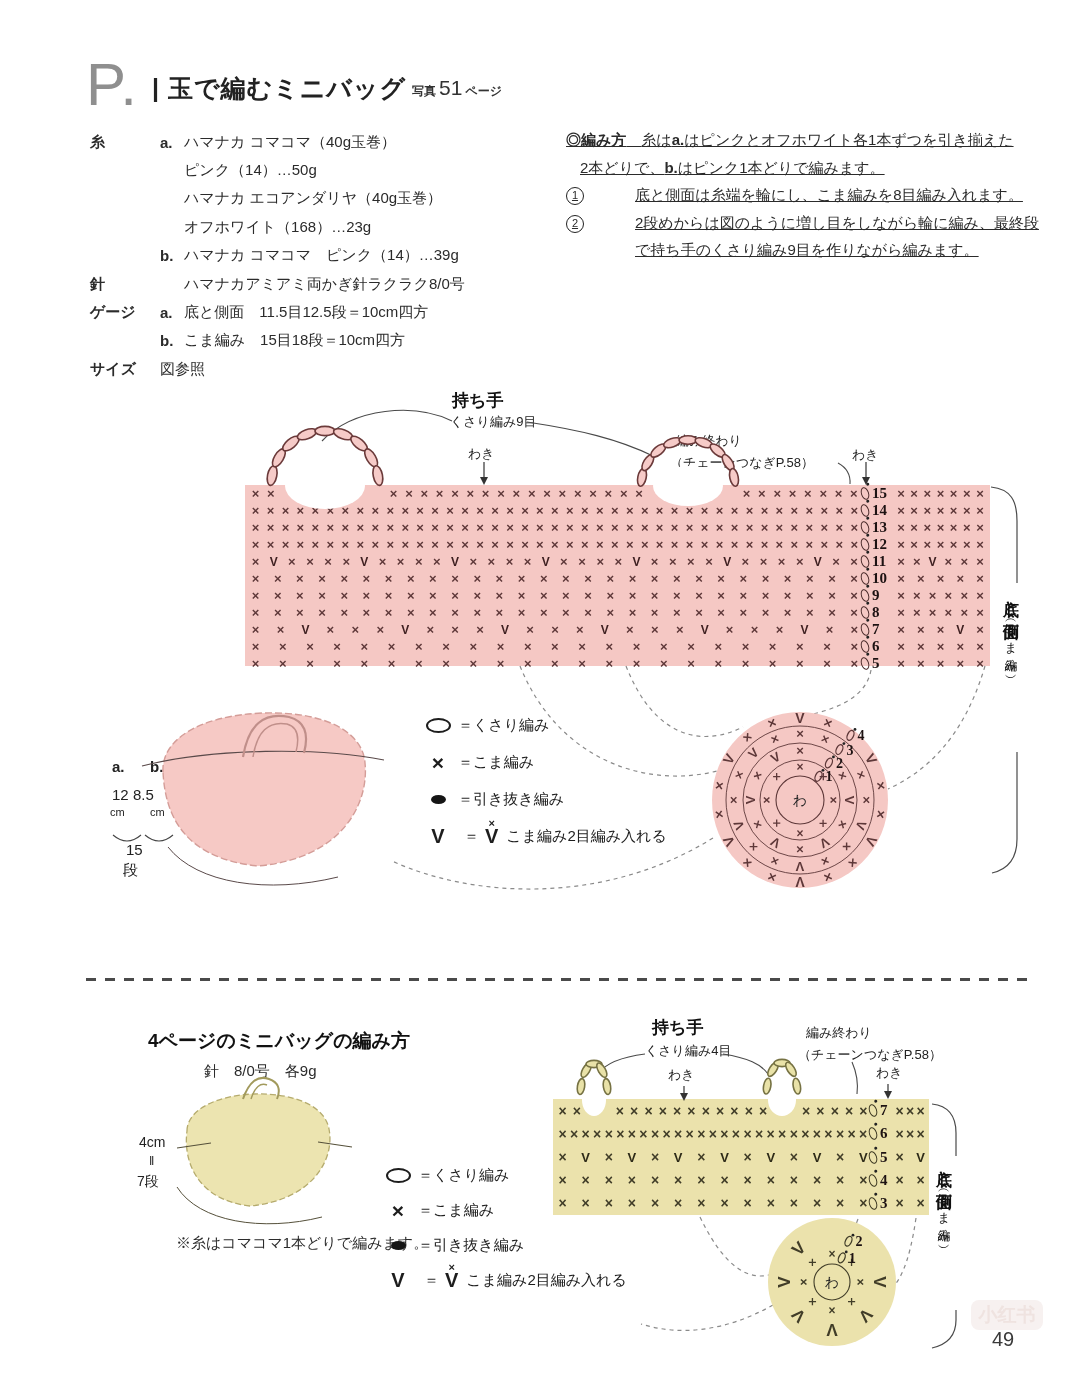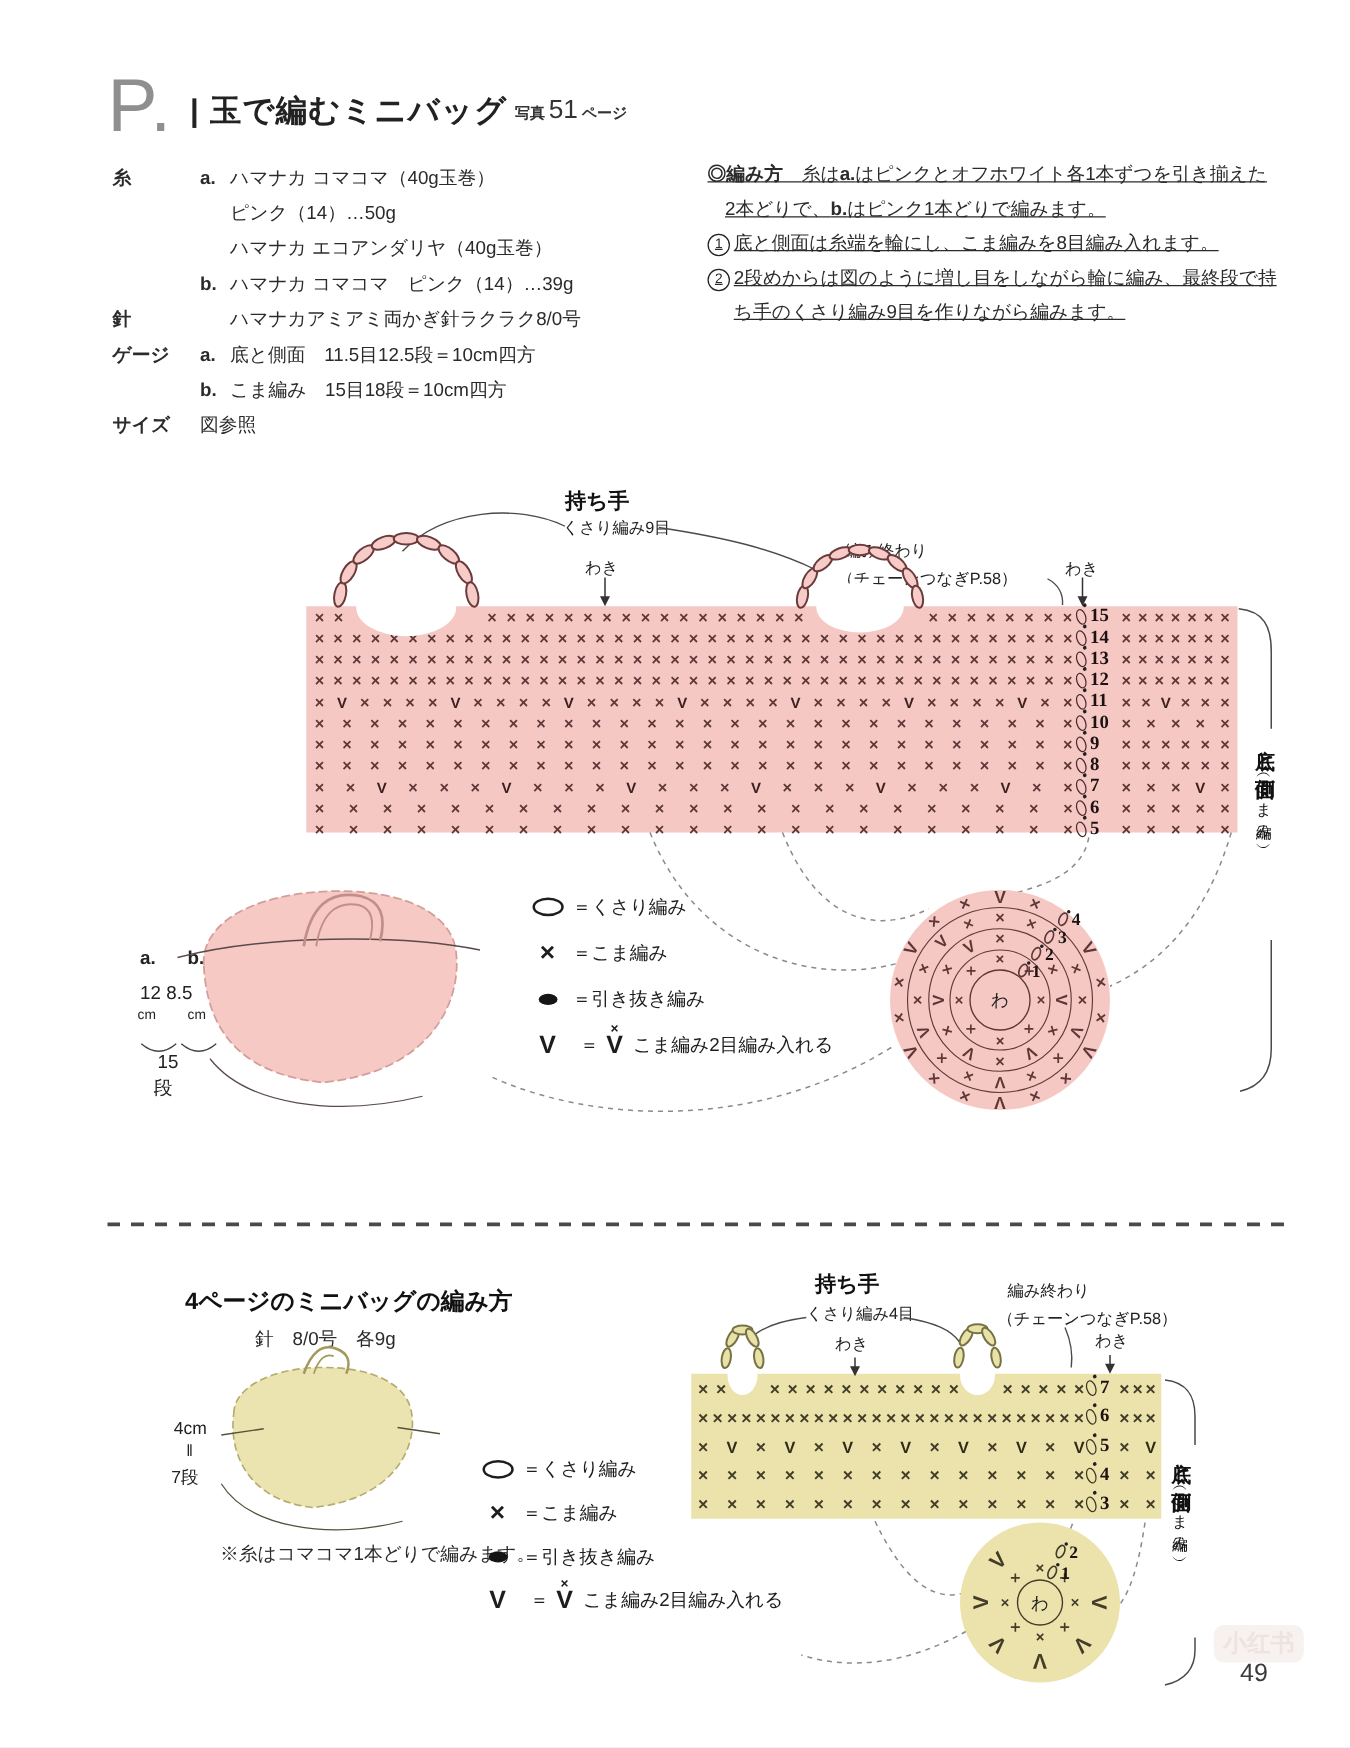--- a/index.html
+++ b/index.html
@@ -21,21 +21,21 @@
   .mlabel{width:70px;font-weight:700;flex:none;}
   .mprefix{width:24px;font-weight:700;flex:none;}
   .mtext{white-space:nowrap;}
 
   
   .kblock{width:476px;font-size:15px;line-height:27.5px;}
   .kb{font-weight:700;}
   .step{display:flex;align-items:flex-start;}
   .cn{display:inline-flex;flex:none;width:16px;height:16px;border:1.3px solid #222;border-radius:50%;
       font-size:11px;align-items:center;justify-content:center;margin:6px 3px 0 0;}
-  .steptext{width:448px;}
+  .steptext{width:448px;margin-left:48px;}
 
   
   .chart{display:flex;flex-direction:column;justify-content:space-evenly;padding:0 4px;box-sizing:border-box;}
   #tc{background:#f5c8c4;}
   #bc{background:#ebe2ac;}
   .crow{display:flex;align-items:center;flex:1;}
   .sec{display:flex;justify-content:space-between;align-items:center;}
   .sx,.sv,.sb{display:inline-block;text-align:center;line-height:1;}
   .pink .sx{color:#5e3839;font-size:13px;font-weight:700;}
   .pink .sv{color:#3f2021;font-size:12px;font-weight:800;}
@@ -106,20 +106,25 @@
         </div>
         <div class="mrow">
           <span class="mlabel"></span>
           <span class="mprefix"></span>
           <span class="mtext">ピンク（14）…50g</span>
         </div>
         <div class="mrow">
           <span class="mlabel"></span>
           <span class="mprefix"></span>
           <span class="mtext">ハマナカ エコアンダリヤ（40g玉巻）</span>
+        </div>
+        <div class="mrow">
+          <span class="mlabel"></span>
+          <span class="mprefix"></span>
+          <span class="mtext">オフホワイト（168）…23g</span>
         </div>
         <div class="mrow">
           <span class="mlabel"></span>
           <span class="mprefix">b.</span>
           <span class="mtext">ハマナカ コマコマ　ピンク（14）…39g</span>
         </div>
         <div class="mrow">
           <span class="mlabel">針</span>
           <span class="mprefix"></span>
           <span class="mtext">ハマナカアミアミ両かぎ針ラクラク8/0号</span>

